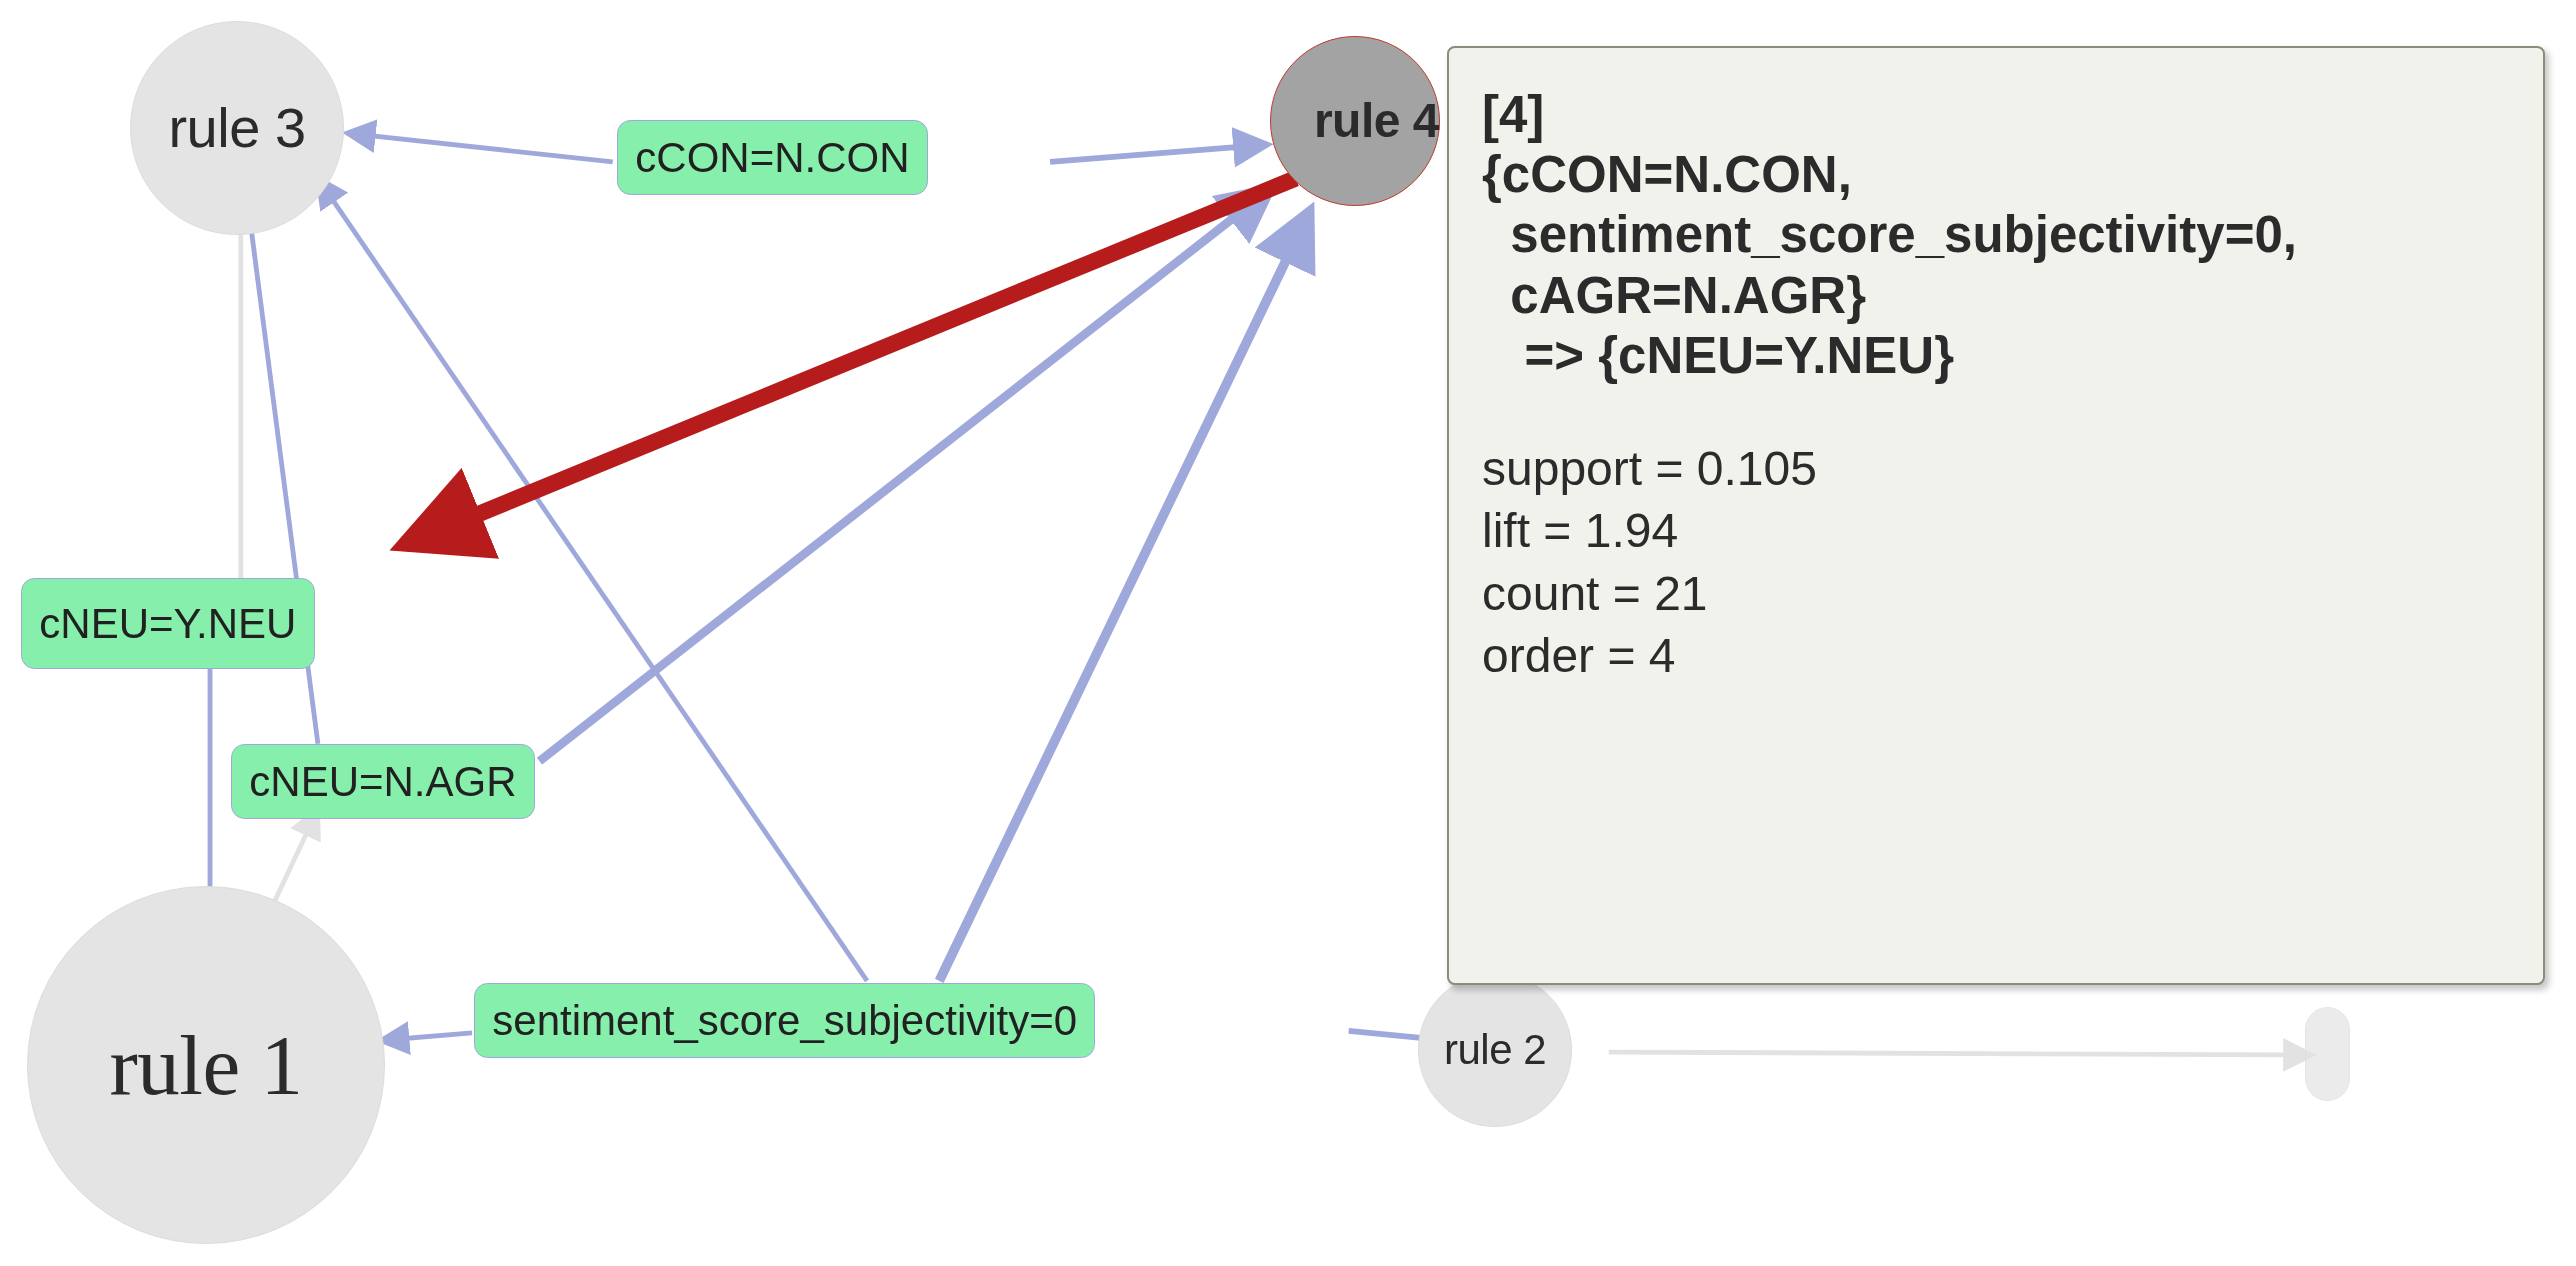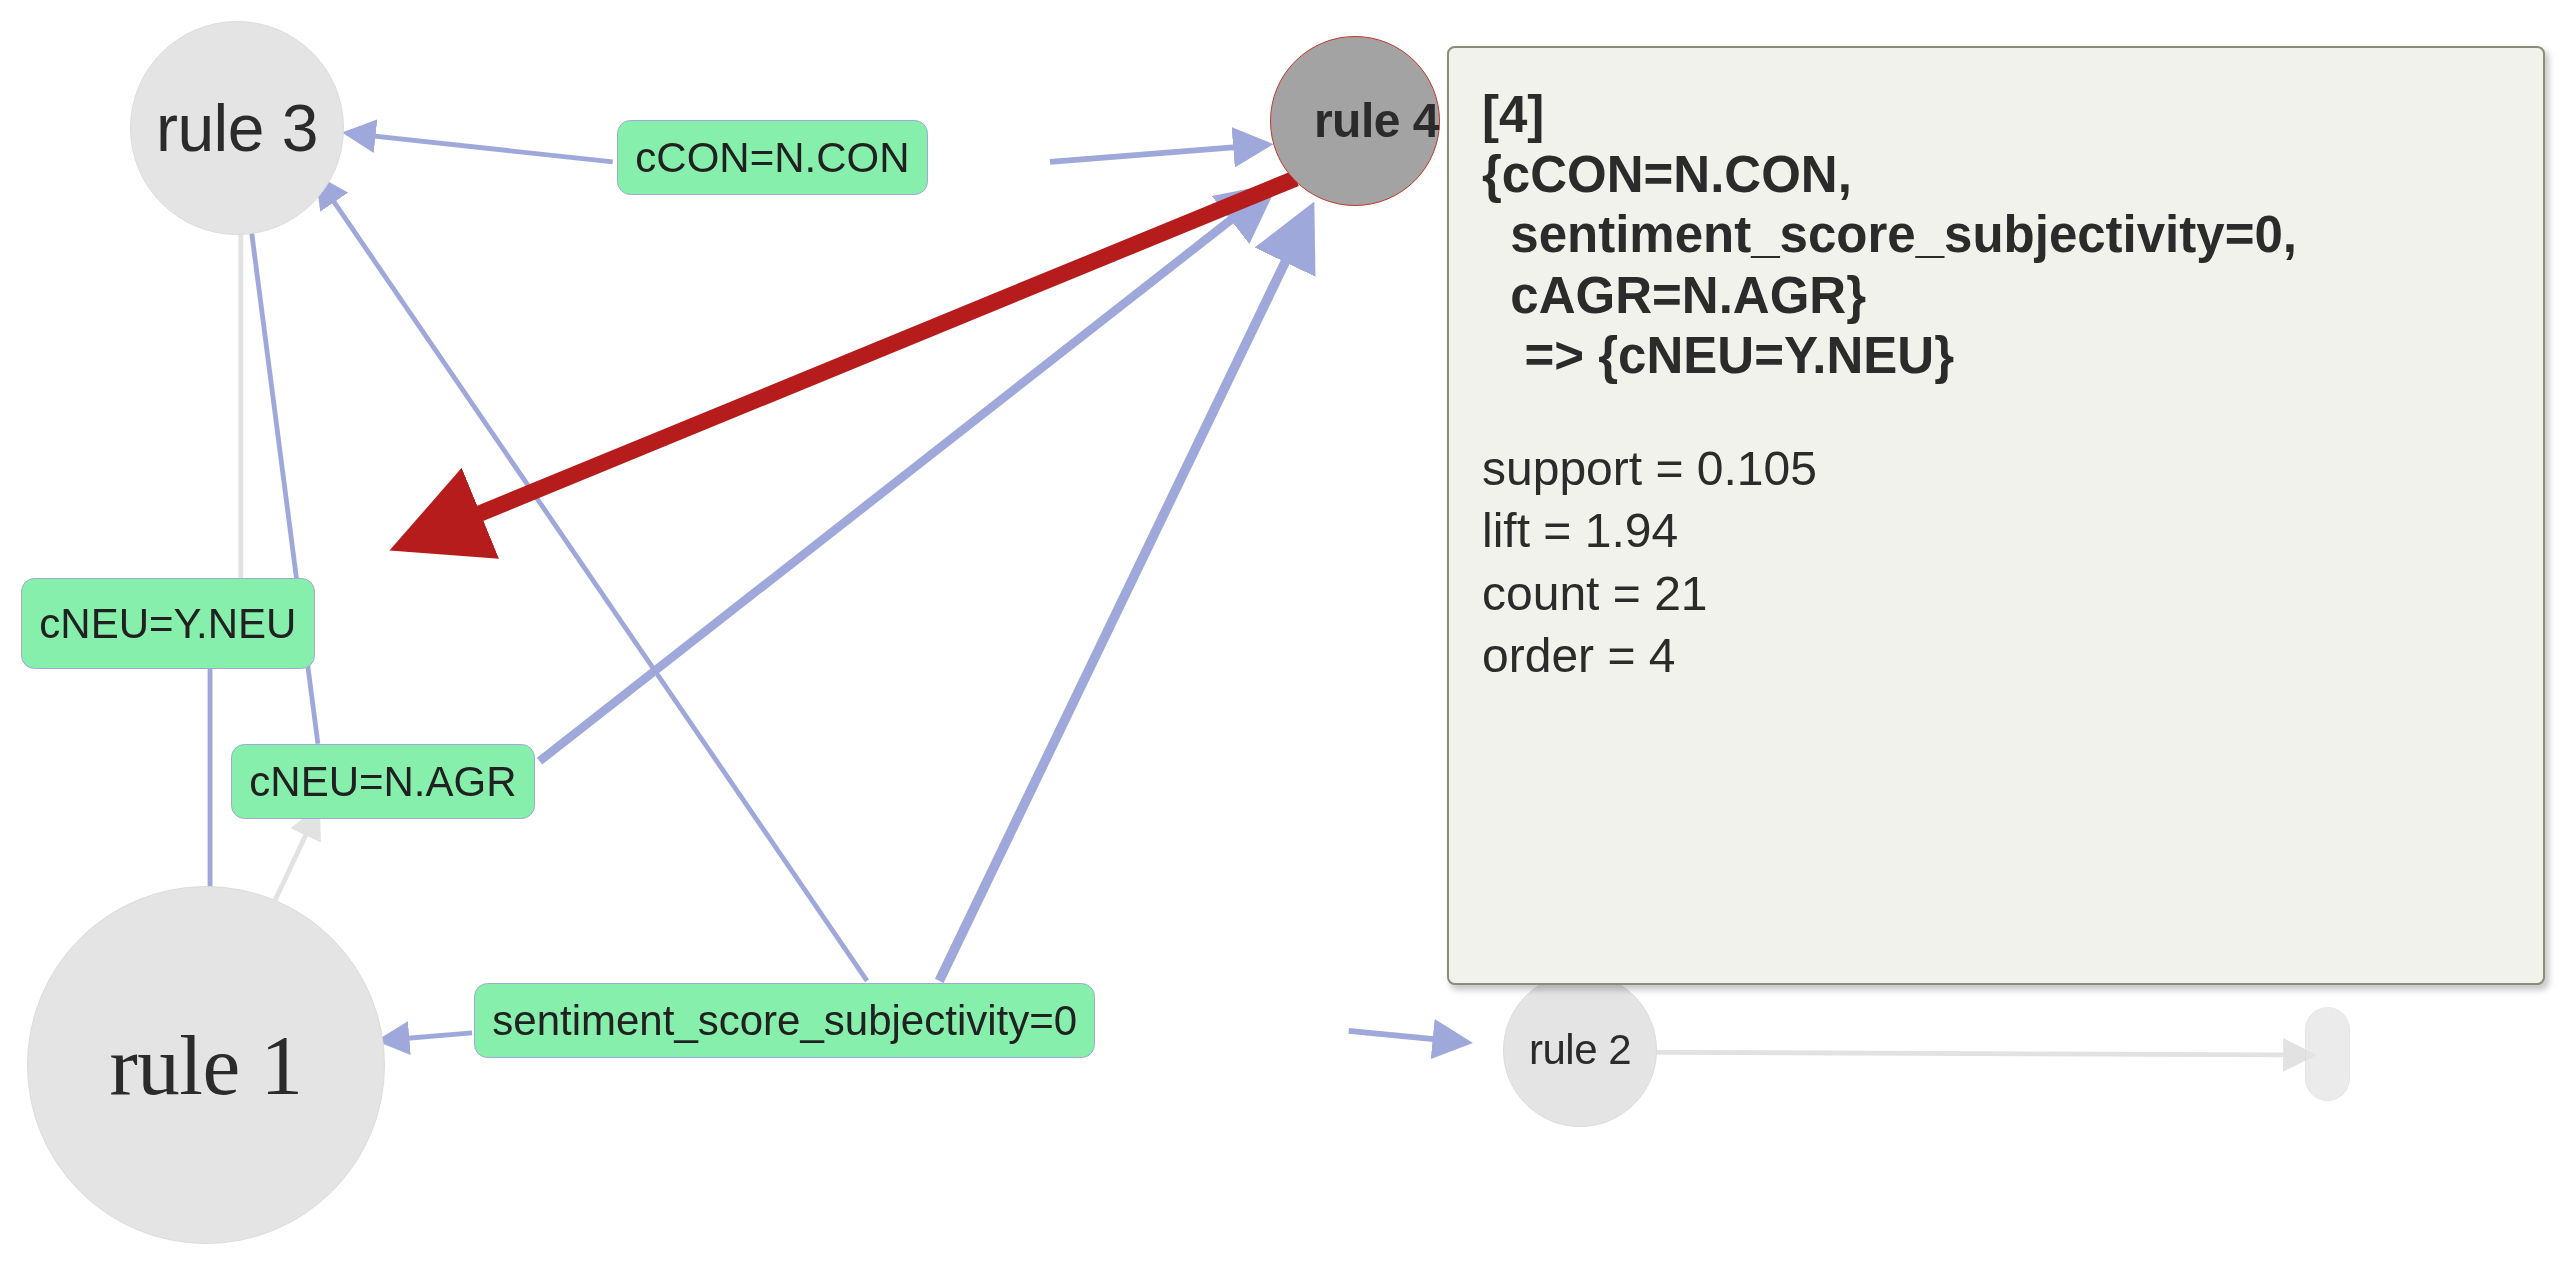--- a/index.html
+++ b/index.html
@@ -43,26 +43,26 @@
     font-weight: bold;
     justify-content: flex-end;
   }
   .node-label {
     white-space: nowrap;
     line-height: 1;
     letter-spacing: -0.5px;
   }
 
   #node-rule3 { left: 130px; top: 21px; width: 214px; height: 214px; }
-  #node-rule3 .node-label { font-size: 66px; }
+  #node-rule3 .node-label { font-size: 56px; }
 
   #node-rule1 { left: 27px; top: 886px; width: 358px; height: 358px; }
   #node-rule1 .node-label { font-size: 85px; font-family: Liberation Serif, serif; }
 
-  #node-rule2 { left: 1503px; top: 973px; width: 154px; height: 154px; justify-content: center; }
+  #node-rule2 { left: 1418px; top: 973px; width: 154px; height: 154px; justify-content: center; }
   #node-rule2 .node-label { font-size: 42px; }
 
   #node-rule4 { left: 1270px; top: 36px; width: 170px; height: 170px; }
   #node-rule4 .node-label { font-size: 48px; }
 
   
   #node-faded {
     position: absolute;
     left: 2305px; top: 1007px;
     width: 43px; height: 92px;

